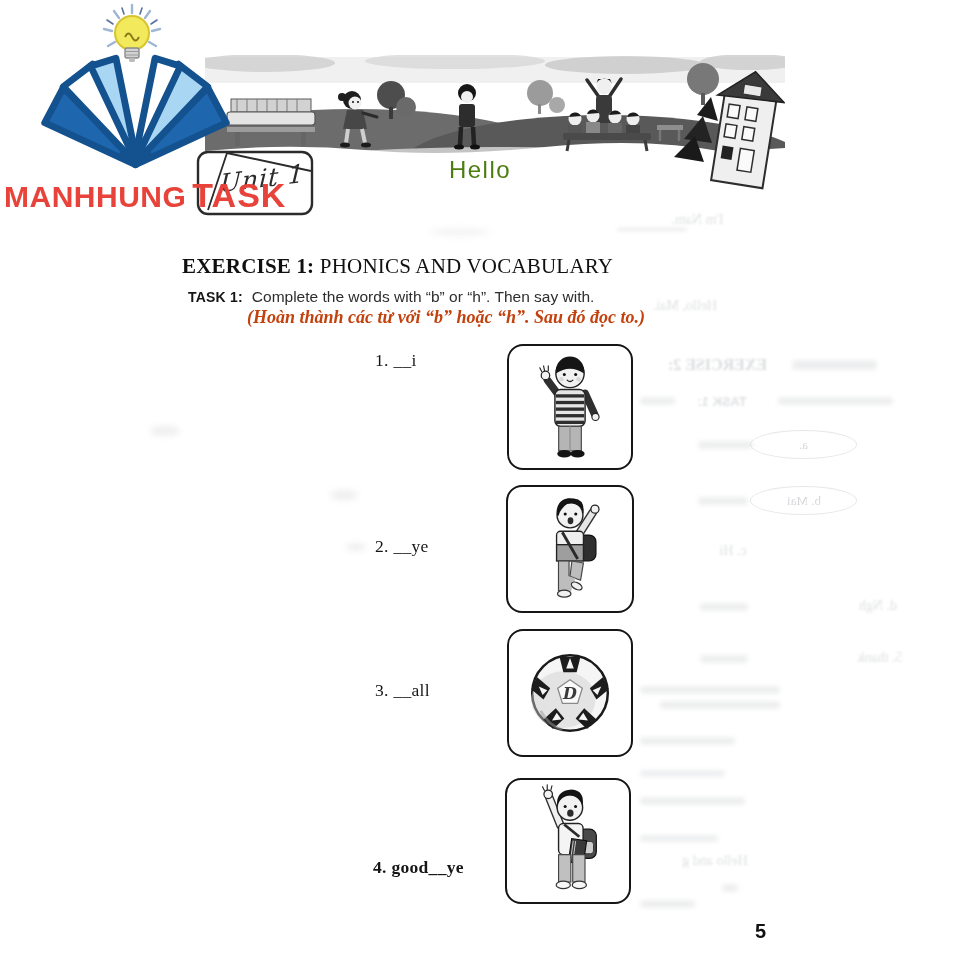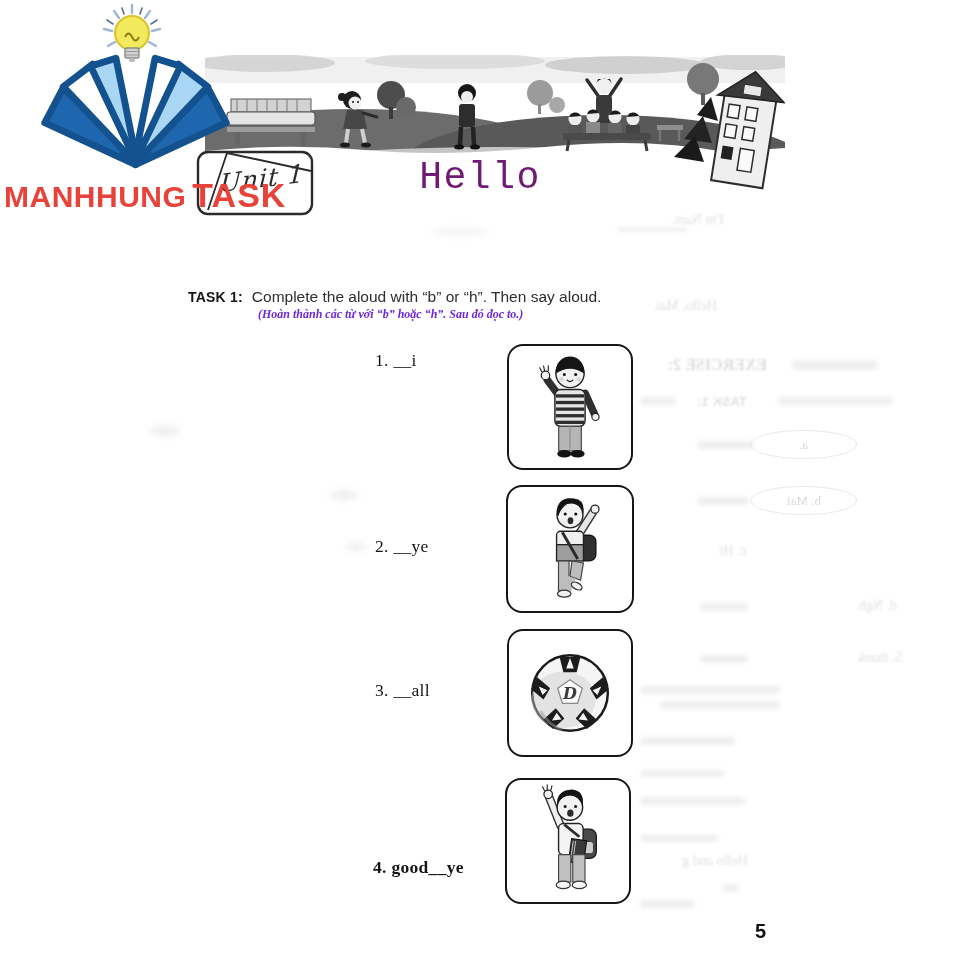--- a/index.html
+++ b/index.html
@@ -23,41 +23,41 @@
 
   
   .unit-box{position:absolute;left:194px;top:142px;width:125px;height:82px;}
   .unit-box svg{position:absolute;left:0;top:0;}
   .unit-text{position:absolute;left:26px;top:22px;font-family:"DejaVu Serif",serif;
              font-style:italic;font-size:25px;color:#2b2b2b;
              transform:rotate(-7deg) skewX(-10deg);letter-spacing:1px;}
 
   
   .hello{position:absolute;left:380px;top:156px;width:200px;text-align:center;
-         font-family:Liberation Mono, monospace;font-weight:400;font-size:38px;
-         color:#701a75;letter-spacing:1.5px;}
+         font-family:Liberation Sans, sans-serif;font-weight:400;font-size:24px;
+         color:#4d7c0f;letter-spacing:1.5px;}
 
   
   .logo{position:absolute;left:0;top:0;width:320px;height:235px;z-index:30;}
   .logo-bulb{position:absolute;left:92px;top:2px;}
   .logo-book{position:absolute;left:33px;top:50px;}
   .brand{position:absolute;left:4px;top:176px;display:flex;align-items:baseline;
          font-family:"Liberation Sans",sans-serif;}
   .brand-first{font-size:30px;font-weight:600;color:#e8433a;letter-spacing:.5px;}
   .brand-second{font-size:34px;font-weight:800;color:#e8433a;margin-left:6px;letter-spacing:1px;}
 
   
   .ex-heading{position:absolute;left:182px;top:254px;font-size:21px;color:#101010;
               letter-spacing:.2px;}
   .ex-bold{font-weight:700;}
   .task-line{position:absolute;left:182px;top:288px;font-family:"Liberation Sans",sans-serif;}
   .task-label{font-weight:700;font-size:14px;color:#151515;letter-spacing:.2px;margin-left:6px;}
   .task-text{font-size:15.5px;color:#2d2d2d;margin-left:9px;}
   .task-viet{position:absolute;left:247px;top:307px;font-style:italic;font-weight:700;
-             font-size:12px;color:#6d28d9;margin-left:11px;}
+             font-size:18px;color:#c2410c;}
 
   
   .item-label{position:absolute;font-size:17.5px;color:#161616;letter-spacing:.3px;}
   .item-box{position:absolute;border:2.6px solid #161616;border-radius:16px;background:#fff;
             display:flex;align-items:center;justify-content:center;}
 
   
   .pageno{position:absolute;left:755px;top:920px;font-family:"Liberation Sans",sans-serif;
           font-weight:700;font-size:20px;color:#111;}
 </style>
@@ -248,23 +248,27 @@
         <path d="M105 112 L151 15 L125 7 L105 106 Z" fill="#ffffff"></path>
       </g>
       <path d="M105 116 L88 104 L105 98 L122 104 Z" fill="#13518f"></path>
     </svg>
     <div class="brand">
       <span class="brand-first">MANHHUNG</span>
       <span class="brand-second">TASK</span>
     </div>
   </div>
 
+  <div class="ex-heading">
+    <span class="ex-bold">EXERCISE 1:</span>
+    <span>PHONICS AND VOCABULARY</span>
+  </div>
 
   <div class="task-line">
-    <span class="task-label">TASK 1:</span><span class="task-text">Complete the aloud with “b” or “h”. Then say aloud.</span>
+    <span class="task-label">TASK 1:</span><span class="task-text">Complete the words with “b” or “h”. Then say with.</span>
   </div>
   <div class="task-viet">(Hoàn thành các từ với “b” hoặc “h”. Sau đó đọc to.)</div>
 
   <div class="item-label" style="left:375px;top:350px;">
     <span>1.</span> <span>__i</span>
   </div>
   <div class="item-box" style="left:507px;top:344px;width:122px;height:122px;">
     <svg width="100" height="118" viewBox="0 0 100 125">
       <path d="M38 50 L26 34" stroke="#2f2f2f" stroke-width="8" stroke-linecap="round"></path>
       <circle cx="24" cy="29" r="4.5" fill="#f1f1f1" stroke="#222" stroke-width="1.3"></circle>

